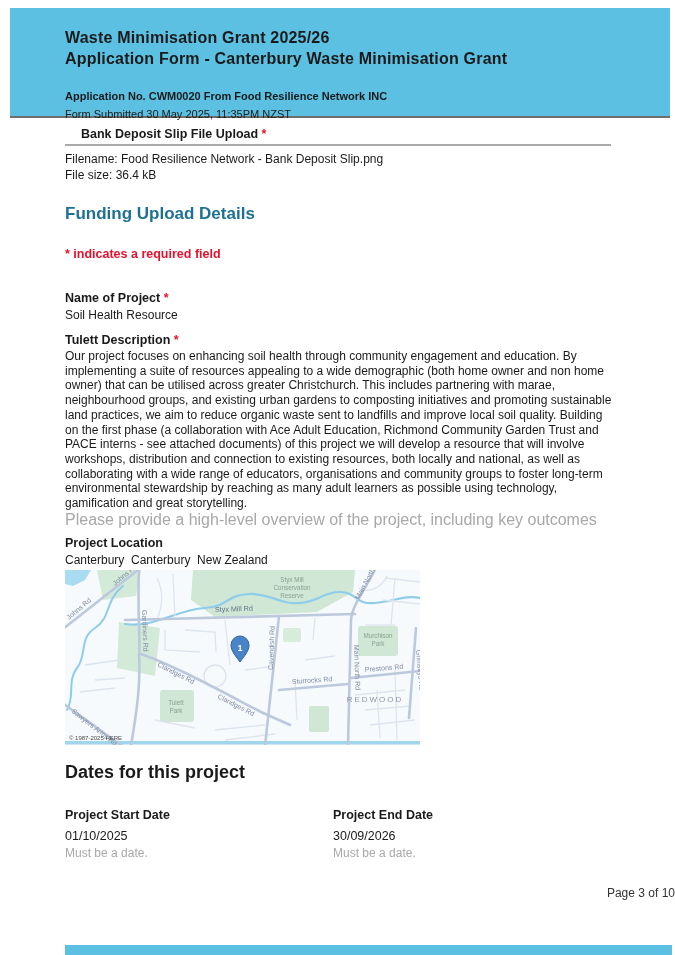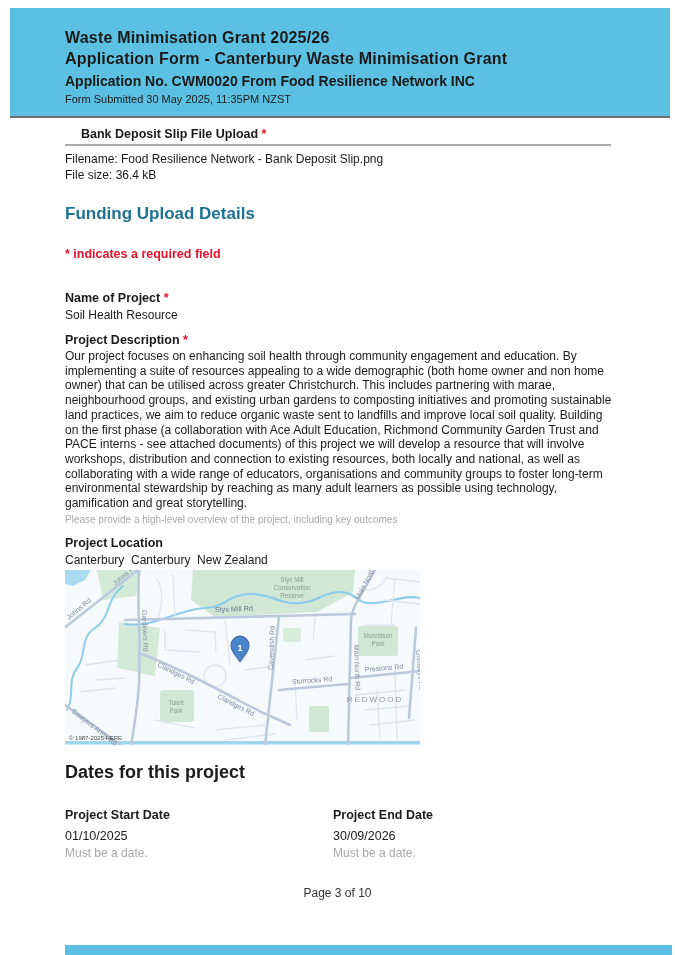--- a/index.html
+++ b/index.html
@@ -6,28 +6,28 @@
     --band:#5bc0e2; --heading:#1d7293; --red:#e8112d; --helper:#a8a8a8;
   }
   *{box-sizing:border-box;}
   html,body{margin:0;padding:0;background:#ffffff;}
   body{font-family:"Liberation Sans","DejaVu Sans",sans-serif;color:#1a1a1a;}
   .page{position:relative;width:675px;height:955px;background:#fff;overflow:hidden;}
 
   .header-band{position:absolute;left:10px;top:8px;width:660px;height:110px;
     background:var(--band);border-bottom:2px solid #6e6e6e;padding:19px 26px 0 55px;}
   .h-line1,.h-line2{font-size:16px;font-weight:bold;line-height:21px;letter-spacing:.2px;}
-  .h-line3{font-size:14px;font-weight:bold;line-height:18px;margin-top:3px;}
+  .h-line3{font-size:11px;font-weight:bold;line-height:18px;margin-top:18px;}
   .h-line4{font-size:11px;line-height:15px;margin-top:2px;}
 
   .content{position:absolute;left:65px;width:548px;}
   .lbl{font-size:12.5px;font-weight:bold;}
   .req{color:var(--red);font-weight:bold;}
   .val{font-size:12px;line-height:16px;}
-  .helper{font-size:10px;color:var(--helper);line-height:15px;}
+  .helper{font-size:16px;color:var(--helper);line-height:15px;}
 
   .upload-label{top:127px;padding-left:16px;}
   .upload-rule{position:absolute;left:65px;top:144px;width:546px;height:0;
     border-top:2px solid #a9a9a9;}
   .upload-lines{top:151px;}
 
   .funding-heading{position:absolute;left:65px;top:204px;font-size:17px;font-weight:bold;
     color:var(--heading);}
   .required-note{position:absolute;left:65px;top:247px;font-size:12.5px;font-weight:bold;
     color:var(--red);}
@@ -43,21 +43,21 @@
   .map-wrap{position:absolute;left:65px;top:570px;width:355px;height:175px;background:#f7fafc;}
   .map-wrap svg{display:block;}
 
   .dates-heading{position:absolute;left:65px;top:762px;font-size:18px;font-weight:bold;}
   .date-col-start{position:absolute;left:65px;top:808px;width:230px;}
   .date-col-end{position:absolute;left:333px;top:808px;width:230px;}
   .date-col .lbl{display:block;}
   .date-value{font-size:12.5px;margin-top:7px;}
   .date-helper{font-size:12px;color:var(--helper);margin-top:3px;}
 
-  .page-indicator{position:absolute;left:0;top:886px;width:675px;text-align:center;
+  .page-indicator{position:absolute;left:0;top:886px;width:675px;text-align:right;
     font-size:12px;color:#333;}
   .bottom-band{position:absolute;left:65px;top:945px;width:607px;height:10px;background:var(--band);}
 
   .map-label{fill:#7e8ba0;font-size:7px;font-family:"Liberation Sans",sans-serif;}
   .map-label-dark{fill:#5f7089;font-size:7.2px;font-family:"Liberation Sans",sans-serif;}
   .park-label{fill:#8aa294;font-size:6.3px;font-family:"Liberation Sans",sans-serif;}
   .area-label{fill:#8b95a4;font-size:8px;letter-spacing:2px;font-family:"Liberation Sans",sans-serif;}
   .attr-label{fill:#4a4a4a;font-size:6px;font-family:"Liberation Sans",sans-serif;}
 </style>
 </head>
@@ -85,21 +85,21 @@
   <div class="funding-heading">Funding Upload Details</div>
   <div class="required-note">* indicates a required field</div>
 
   <div class="content lbl field-name-label" style="position:absolute">
     <span>Name of Project</span>
     <span class="req">*</span>
   </div>
   <div class="content val field-name-value" style="position:absolute">Soil Health Resource</div>
 
   <div class="content lbl field-desc-label" style="position:absolute">
-    <span>Project Description</span>
+    <span>Tulett Description</span>
     <span class="req">*</span>
   </div>
   <div class="content val field-desc-value" style="position:absolute">Our project focuses on enhancing soil health through community engagement and education. By implementing a suite of resources appealing to a wide demographic (both home owner and non home owner) that can be utilised across greater Christchurch. This includes partnering with marae, neighbourhood groups, and existing urban gardens to composting initiatives and promoting sustainable land practices, we aim to reduce organic waste sent to landfills and improve local soil quality. Building on the first phase (a collaboration with Ace Adult Education, Richmond Community Garden Trust and PACE interns - see attached documents) of this project we will develop a resource that will involve workshops, distribution and connection to existing resources, both locally and national, as well as collaborating with a wide range of educators, organisations and community groups to foster long-term environmental stewardship by reaching as many adult learners as possible using technology, gamification and great storytelling.</div>
   <div class="content helper field-desc-helper" style="position:absolute">Please provide a high-level overview of the project, including key outcomes</div>
 
   <div class="content lbl field-loc-label" style="position:absolute">Project Location</div>
   <div class="content val field-loc-value" style="position:absolute">Canterbury  Canterbury  New Zealand</div>
 
   <div class="map-wrap">
     <svg viewBox="0 0 355 175" width="355" height="175">

